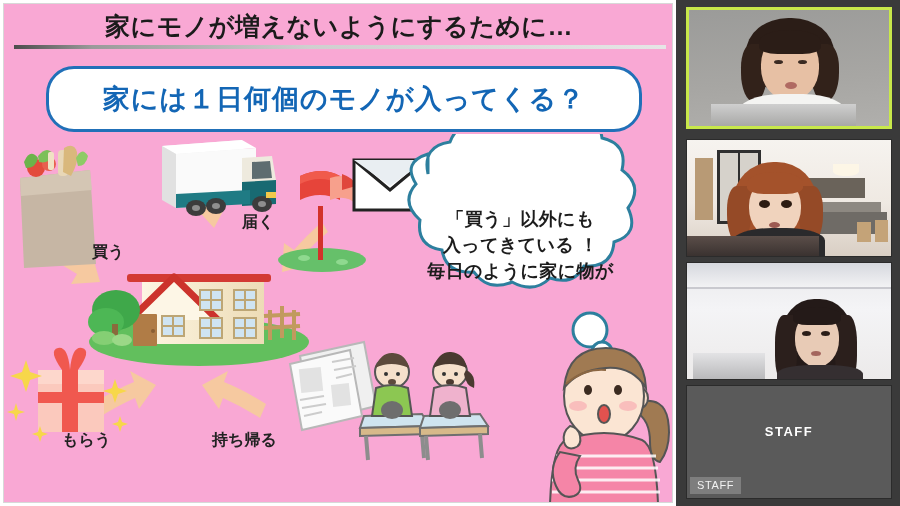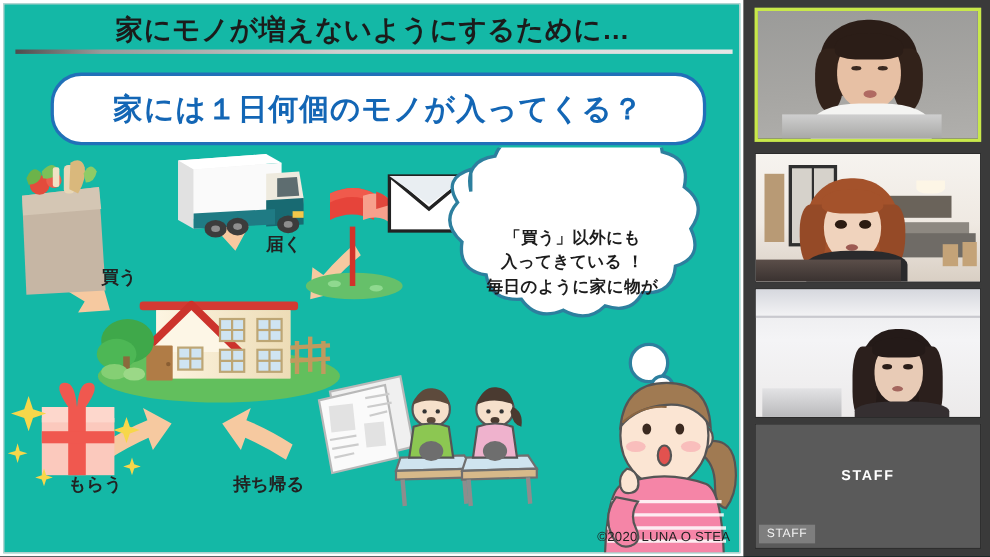--- a/index.html
+++ b/index.html
@@ -21,21 +21,21 @@
     position: absolute;
     left: 0; top: 0;
     width: 676px; height: 506px;
     background: #ffffff;
     overflow: hidden;
   }
   #slide-frame {
     position: absolute;
     left: 3px; top: 3px;
     width: 670px; height: 500px;
-    background: #14b8a6;
+    background: #f9a8d4;
     border: 1px solid #d8d8d8;
     overflow: hidden;
   }
 
   
   #slide-title {
     position: absolute;
     left: 0; top: 6px;
     width: 670px;
     text-align: center;
@@ -91,21 +91,21 @@
   #label-todoku   { left: 238px; top: 78px;  }
   #label-morau    { left: 58px;  top: 296px; }
   #label-mochikaeru { left: 208px; top: 296px; }
 
   
   #bubble-text {
     position: absolute;
     left: 404px; top: 72px;
     width: 225px;
     text-align: center;
-    font-size: 15px;
+    font-size: 18px;
     font-weight: bold;
     color: #1c1c1c;
     line-height: 1.45;
     letter-spacing: 0.4px;
   }
   #bubble-text span { display: block; }
 
   
   #copyright {
     position: absolute;
@@ -479,21 +479,20 @@
         <div class="cyc-label" id="label-todoku">届く</div>
         <div class="cyc-label" id="label-mochikaeru">持ち帰る</div>
         <div class="cyc-label" id="label-morau">もらう</div>
 
         <div id="bubble-text">
           <span>「買う」以外にも</span>
           <span>入ってきている ！</span>
           <span>毎日のように家に物が</span>
         </div>
 
-        <div id="copyright">©2020 LUNA O STEA</div>
       </div>
     </div>
   </div>
 
   <div id="video-panel">
 
     <div class="tile" id="tile-1">
       <div class="tile-media">
         <div class="t1-bg"></div>
         <div class="t1-hair"></div>

